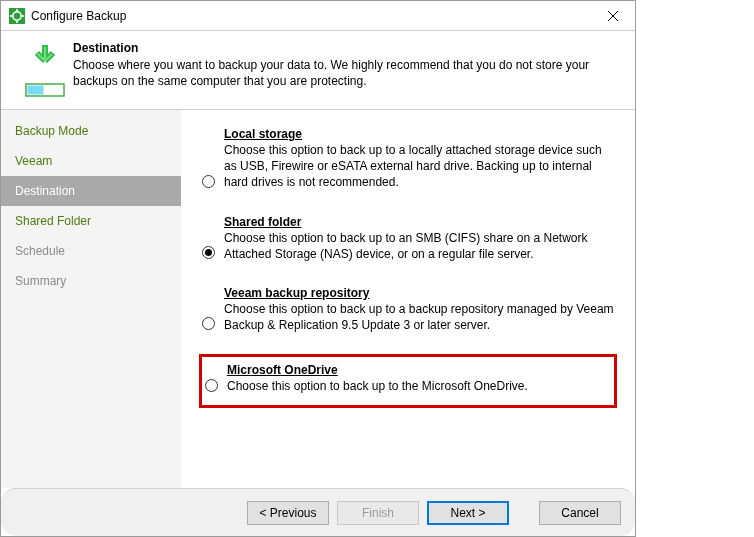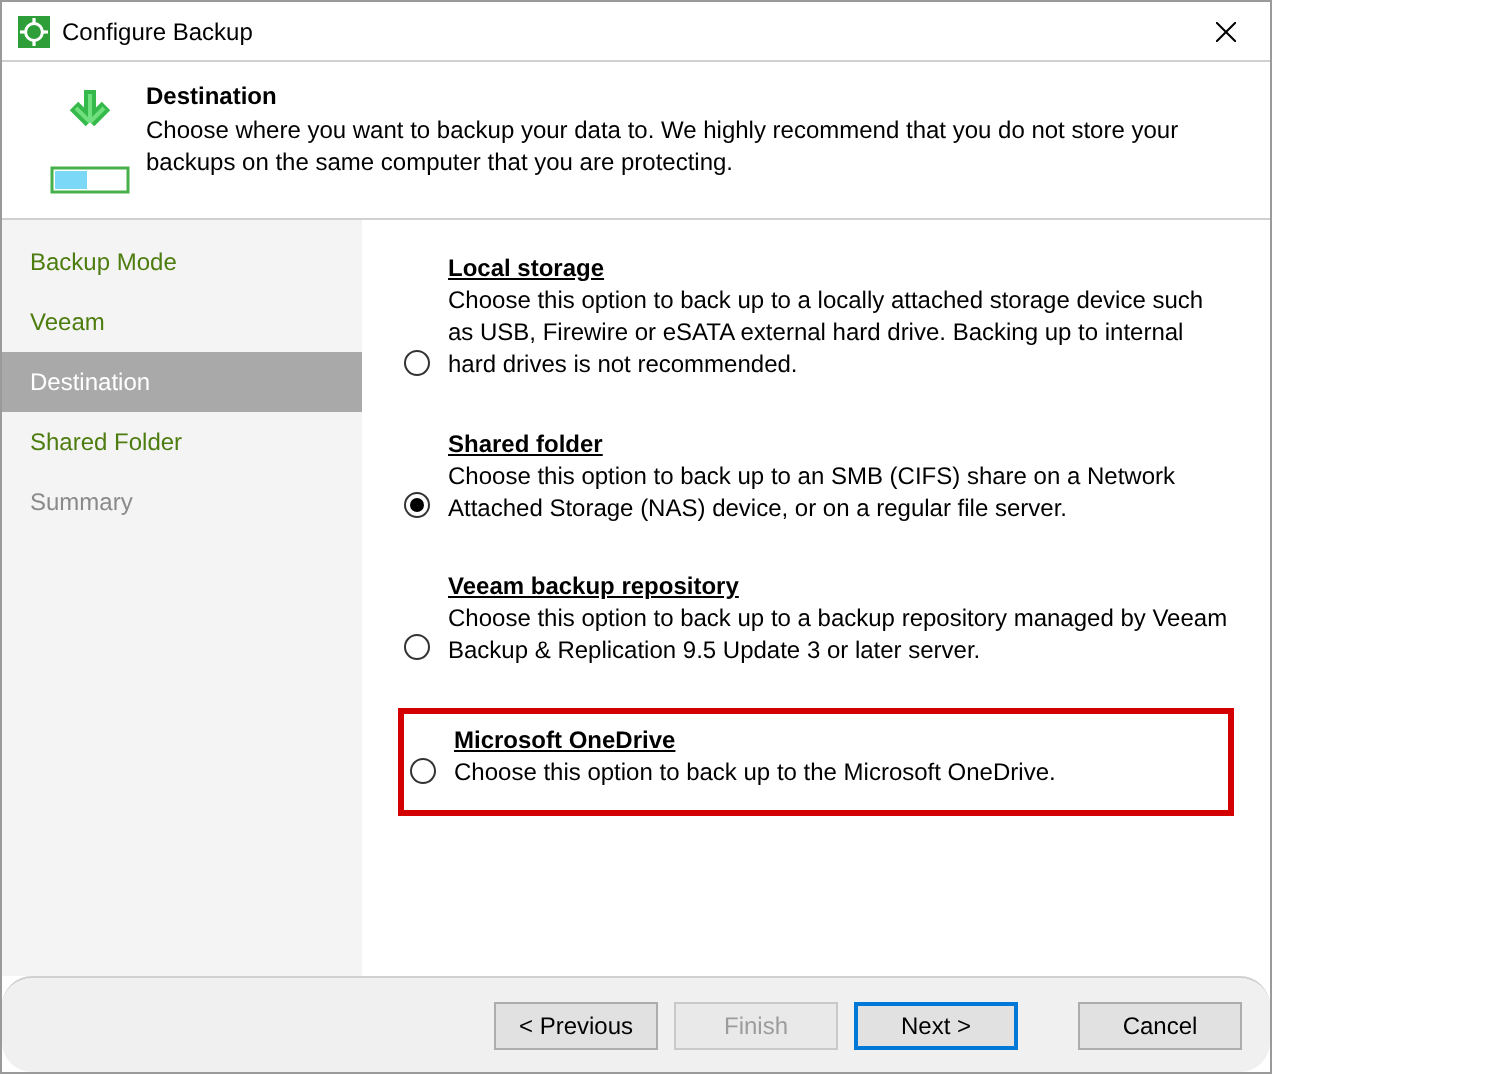--- a/index.html
+++ b/index.html
@@ -192,20 +192,21 @@
       <div class="header-desc">Choose where you want to backup your data to. We highly recommend that you do not store your backups on the same computer that you are protecting.</div>
     </div>
   </div>
 
   <div class="body">
     <div class="sidebar" id="sidebar">
         <div class="sidebar-item">Backup Mode</div>
         <div class="sidebar-item">Veeam</div>
         <div class="sidebar-item selected">Destination</div>
         <div class="sidebar-item">Shared Folder</div>
+        <div class="sidebar-item future">Schedule</div>
         <div class="sidebar-item future">Summary</div>
       </div>
     <div class="content" id="content">
         <div class="option">
           <div class="radio-col"><span class="radio"></span></div>
           <div class="opt-text">
             <div class="opt-title">Local storage</div>
             <div class="opt-desc">Choose this option to back up to a locally attached storage device such as USB, Firewire or eSATA external hard drive. Backing up to internal hard drives is not recommended.</div>
           </div>
         </div>

